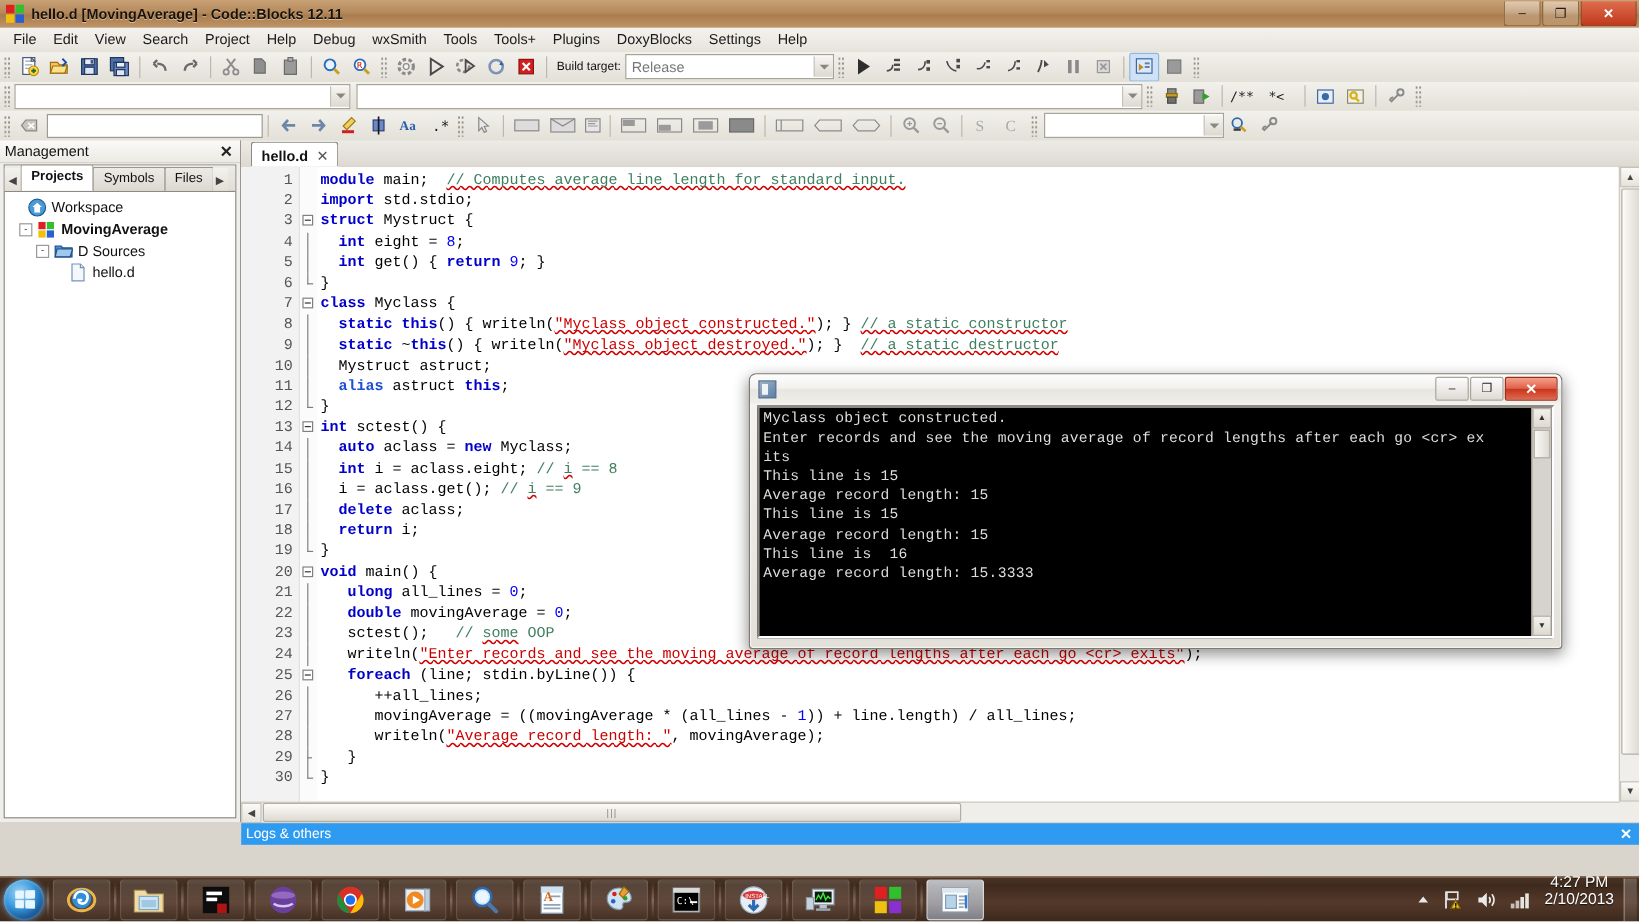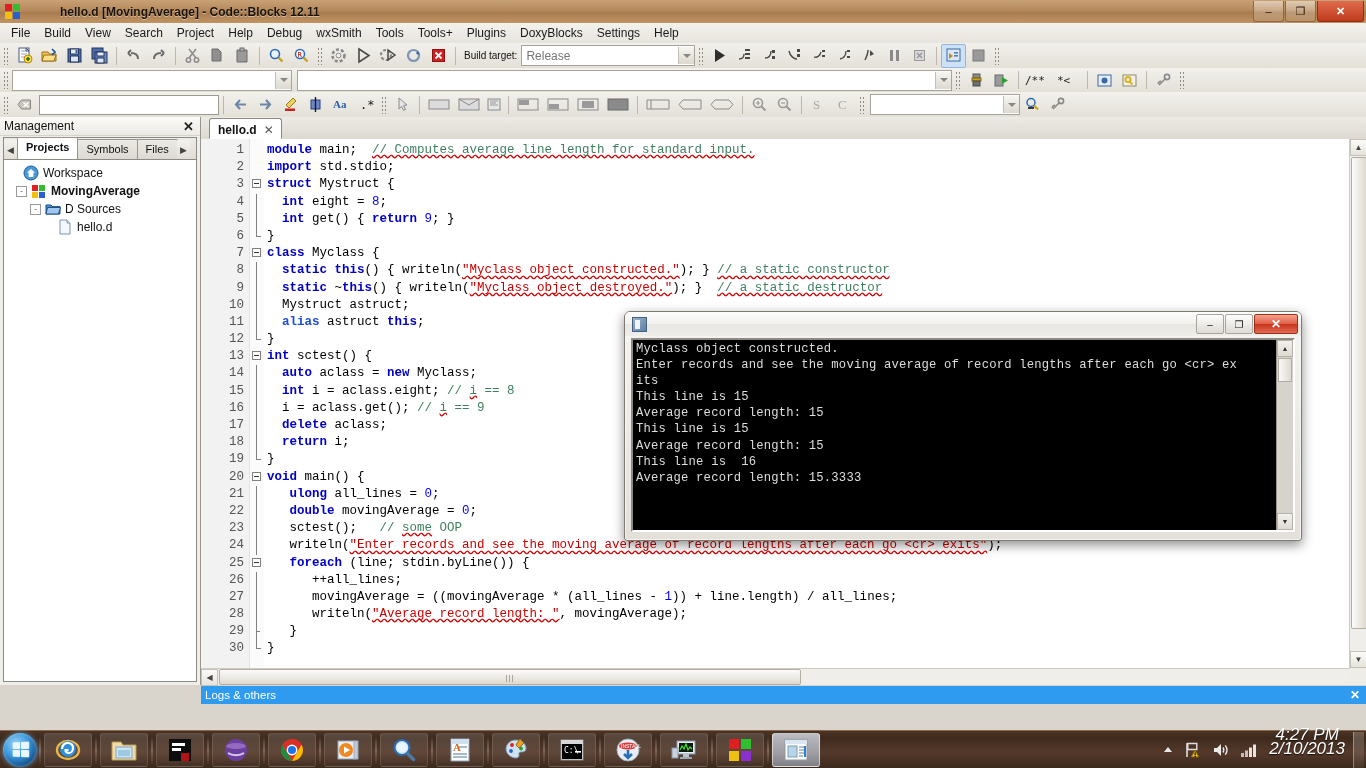--- a/index.html
+++ b/index.html
@@ -14,21 +14,21 @@
     width: 1366px; height: 768px;
     background: #d9d5cc;
     overflow: hidden;
   }
 
   
   .titlebar {
     position: absolute; left: 0; top: 0; width: 1366px; height: 23px;
     background: linear-gradient(180deg, #c8a175 0%, #b58a5c 45%, #a87c4e 55%, #c09464 100%);
     border-bottom: 1px solid #7a5b38;
-    display: flex; align-items: center; gap: 34px;
+    display: flex; align-items: center;
   }
   .tb-icon {
     width: 16px; height: 16px; margin-left: 5px; margin-right: 5px;
     display: grid; grid-template-columns: 7px 7px; grid-template-rows: 7px 7px;
     gap: 1px;
   }
   .tb-icon i { display: block; }
   .tb-icon i:nth-child(1) { background: #e02020; }
   .tb-icon i:nth-child(2) { background: #2fbf2f; }
   .tb-icon i:nth-child(3) { background: #f0c010; }
@@ -374,22 +374,22 @@
   }
   .tbitem.active {
     background: linear-gradient(180deg, rgba(230,238,248,0.75), rgba(180,198,220,0.55));
     border-color: rgba(255,255,255,0.55);
   }
   .tray {
     margin-left: auto; display: flex; align-items: center; height: 38px; padding-right: 2px;
   }
   .tray .ic { margin: 0 5px; display: flex; align-items: center; }
   .clock {
-    color: #fff; font-size: 17px; text-align: center; line-height: 14px;
-    margin: 0 8px 16px 6px; text-shadow: 0 1px 1px rgba(0,0,0,0.8); font-style: italic;
+    color: #fff; font-size: 13px; text-align: center; line-height: 14px;
+    margin: 0 8px 16px 6px; text-shadow: 0 1px 1px rgba(0,0,0,0.8);
   }
   .showdesk {
     width: 10px; height: 36px; border-left: 1px solid rgba(255,255,255,0.35);
     background: linear-gradient(180deg, rgba(255,255,255,0.22), rgba(255,255,255,0.06));
   }
 </style>
 </head>
 <body>
 
 <div id="app">
@@ -404,21 +404,21 @@
     <div class="tb-title">hello.d [MovingAverage] - Code::Blocks 12.11</div>
     <div class="tb-btns">
       <div class="tb-btn">–</div>
       <div class="tb-btn">❐</div>
       <div class="tb-btn close">✕</div>
     </div>
   </div>
 
   <div class="menubar">
     <div class="menu-item">File</div>
-    <div class="menu-item">Build</div>
+    <div class="menu-item">Edit</div>
     <div class="menu-item">View</div>
     <div class="menu-item">Search</div>
     <div class="menu-item">Project</div>
     <div class="menu-item">Help</div>
     <div class="menu-item">Debug</div>
     <div class="menu-item">wxSmith</div>
     <div class="menu-item">Tools</div>
     <div class="menu-item">Tools+</div>
     <div class="menu-item">Plugins</div>
     <div class="menu-item">DoxyBlocks</div>

